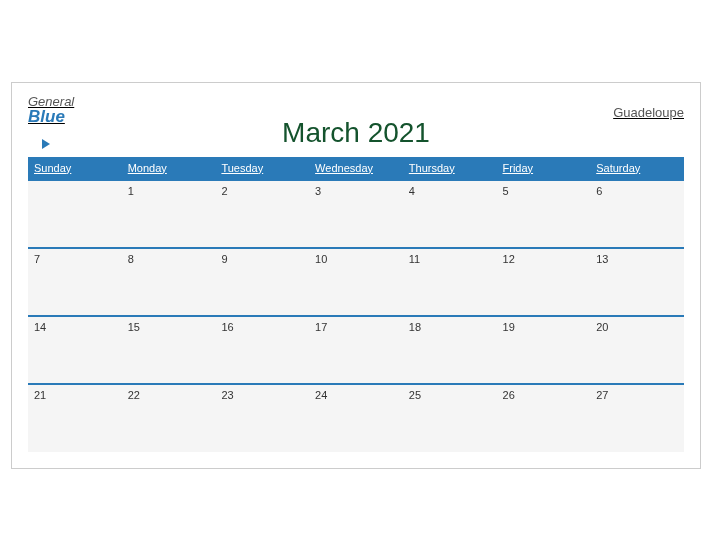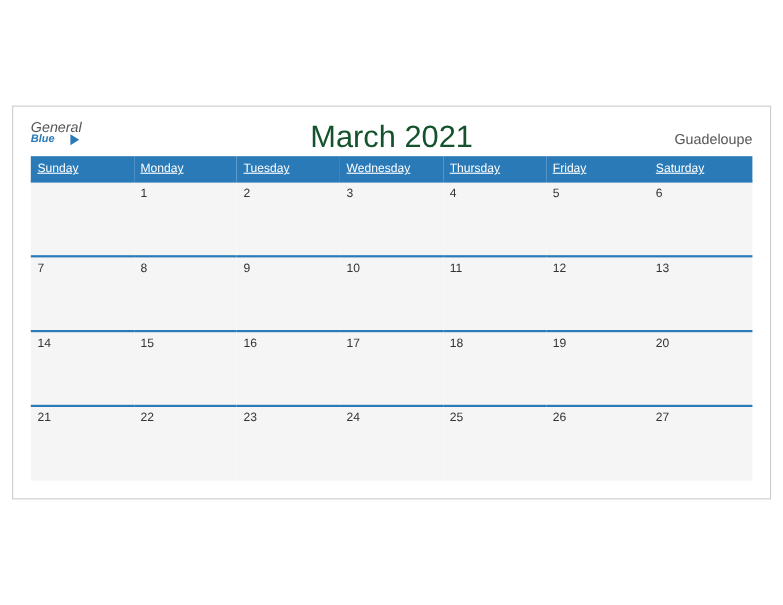--- a/index.html
+++ b/index.html
@@ -13,44 +13,46 @@
       height: 550px;
     }
     .calendar-container {
       width: 690px;
       background: #fff;
       border: 1px solid #ccc;
       padding: 12px 16px 16px;
     }
     .calendar-header {
       display: flex;
-      align-items: flex-start;
+      align-items: flex-end;
       justify-content: space-between;
       margin-bottom: 8px;
       position: relative;
+      text-decoration: underline;
     }
     .brand-logo {
       display: flex;
       flex-direction: column;
       align-items: flex-start;
       line-height: 1;
     }
     .brand-general {
       font-size: 13px;
       color: #555;
       font-style: italic;
     }
     .brand-blue {
-      font-size: 10px;
+      font-size: 17px;
       color: #2a7ab8;
       font-weight: bold;
       font-style: italic;
       display: flex;
       align-items: center;
       gap: 14px;
+      flex-direction: column;
     }
     .brand-triangle {
       width: 0;
       height: 0;
       border-left: 8px solid #2a7ab8;
       border-top: 5px solid transparent;
       border-bottom: 5px solid transparent;
       display: inline-block;
     }
     .calendar-title {

